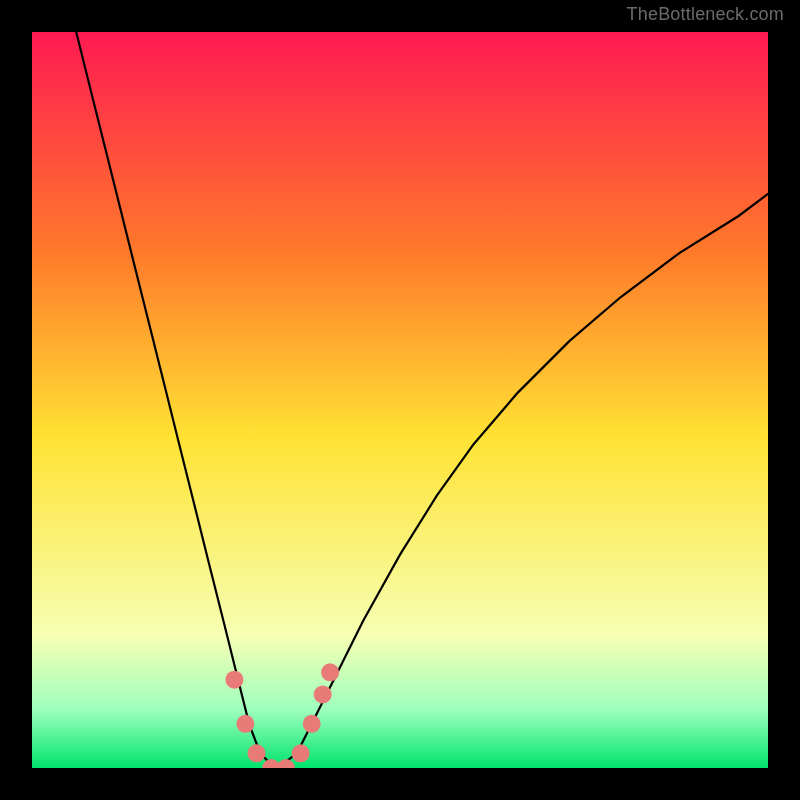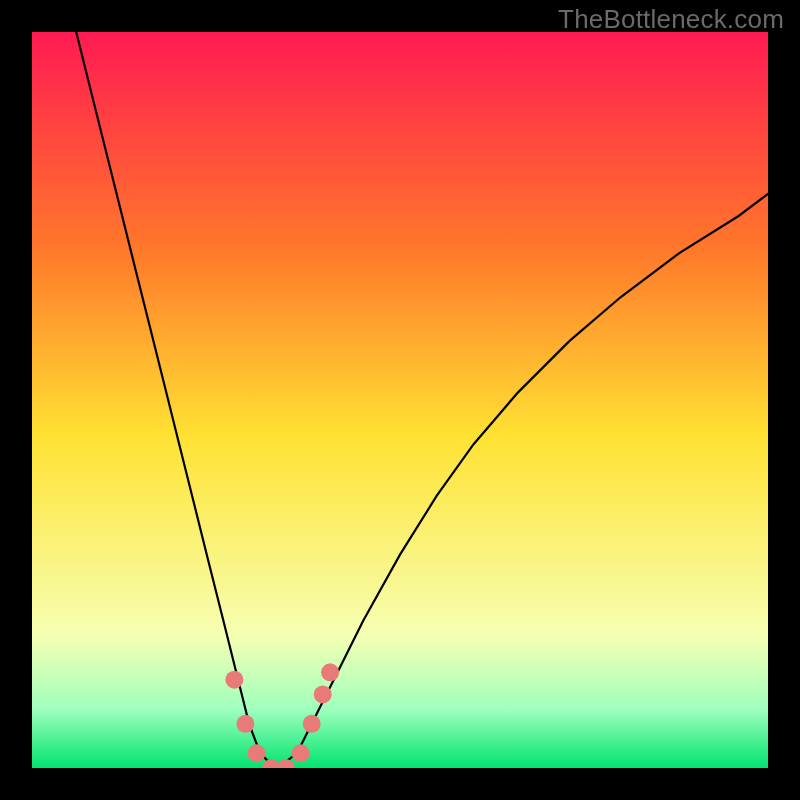--- a/index.html
+++ b/index.html
@@ -17,21 +17,21 @@
     top: 0;
     width: 800px;
     height: 800px;
     background: #000;
   }
   .watermark {
     position: absolute;
     top: 4px;
     right: 16px;
     color: #6a6a6a;
-    font-size: 26px;
+    font-size: 18px;
     font-weight: 400;
     letter-spacing: 0.2px;
     z-index: 10;
   }
   .plot {
     position: absolute;
     left: 32px;
     top: 32px;
     width: 736px;
     height: 736px;

